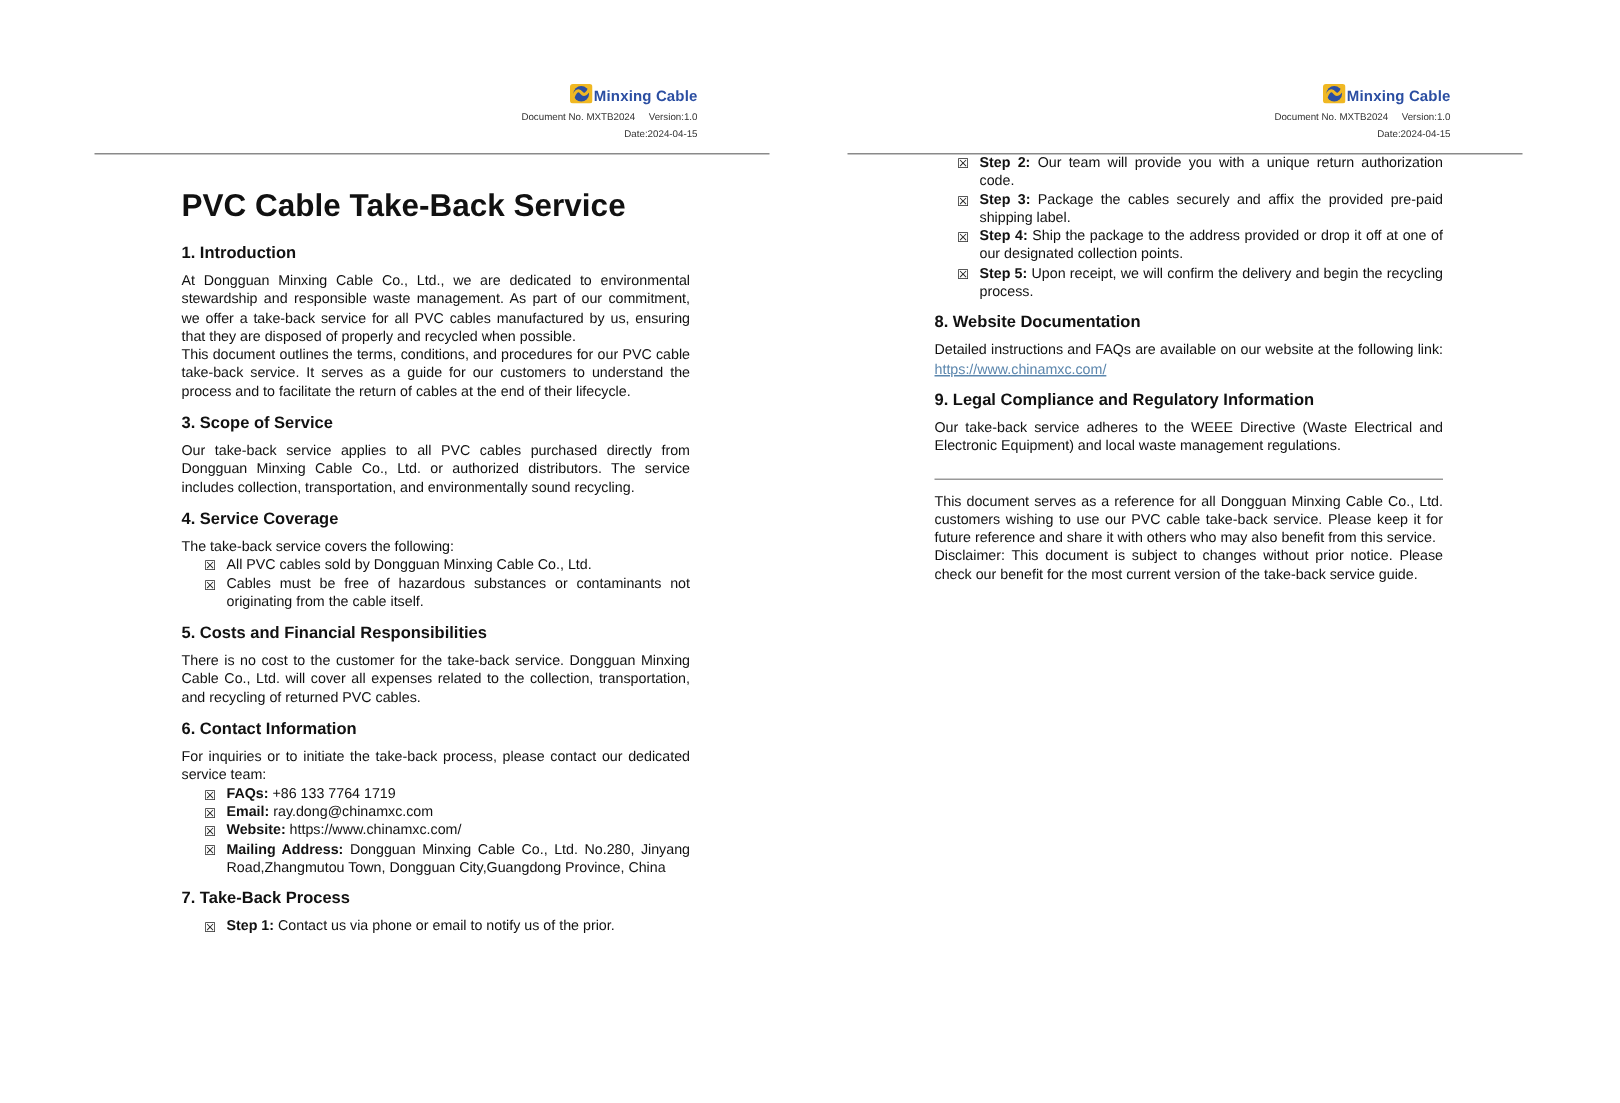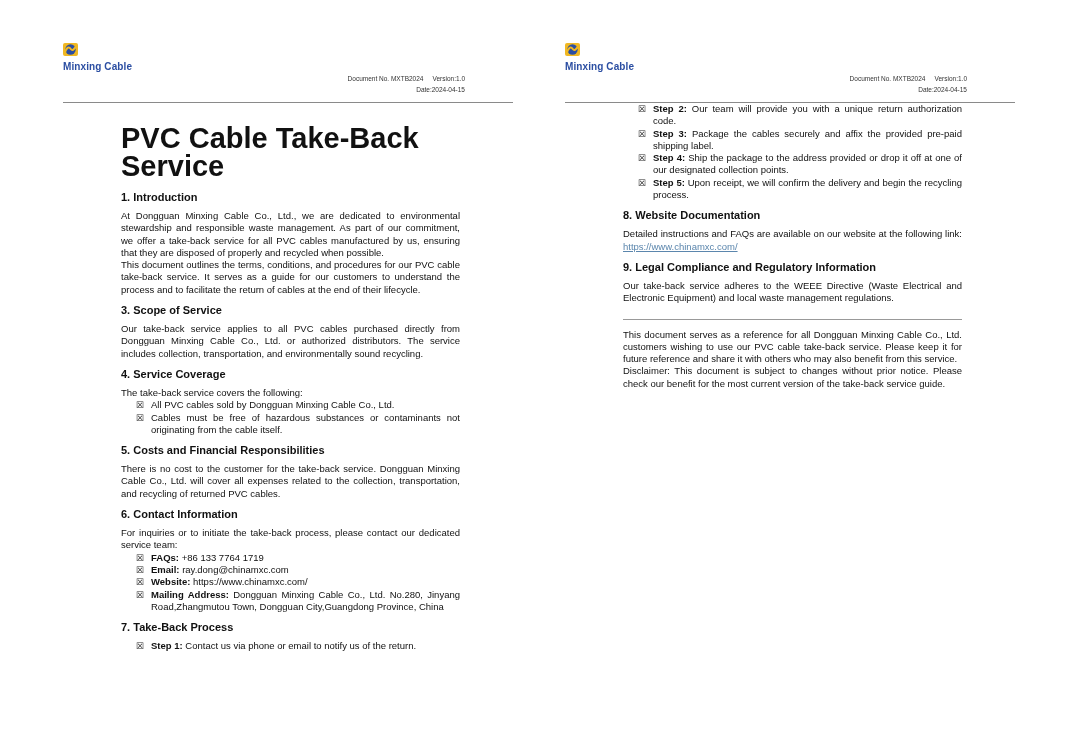--- a/index.html
+++ b/index.html
@@ -25,24 +25,23 @@
 
   
   .page-header {
     margin-top: 57px;
     padding-right: 48px;
     text-align: right;
   }
   .brand-line {
     display: flex;
     justify-content: flex-end;
-    align-items: flex-start;
+    align-items: center;
     gap: 1px;
     height: 15px;
-    flex-direction: column;
   }
   .brand-name {
     font-size: 10px;
     font-weight: bold;
     color: #2b4ea2;
     letter-spacing: 0.1px;
   }
   .doc-meta {
     font-size: 6.5px;
     line-height: 9px;
@@ -57,21 +56,21 @@
   }
 
   
   .content {
     margin: 0 53px 0 58px;
     font-size: 9.5px;
     line-height: 12.3px;
     text-align: justify;
   }
   .doc-title {
-    font-size: 29px;
+    font-size: 21px;
     line-height: 28px;
     font-weight: bold;
     margin: 21px 0 11px 0;
     text-align: left;
     color: #111111;
   }
   h2.sec {
     font-size: 11px;
     line-height: 13px;
     font-weight: bold;
@@ -183,21 +182,21 @@
         <b>Mailing Address:</b>
         <span>Dongguan Minxing Cable Co., Ltd.  No.280, Jinyang Road,Zhangmutou Town, Dongguan City,Guangdong Province, China</span>
       </li>
     </ul>
 
     <h2 class="sec">7. Take-Back Process</h2>
     <ul class="bullets">
       <li>
         <span class="mk">☒</span>
         <b>Step 1:</b>
-        <span>Contact us via phone or email to notify us of the return.</span>
+        <span>Contact us via phone or email to notify us of the prior.</span>
       </li>
     </ul>
   </div>
 </div>
 
 <div class="page" id="page-right">
 
   <div class="page-header">
     <div class="brand-line">
       <span>

